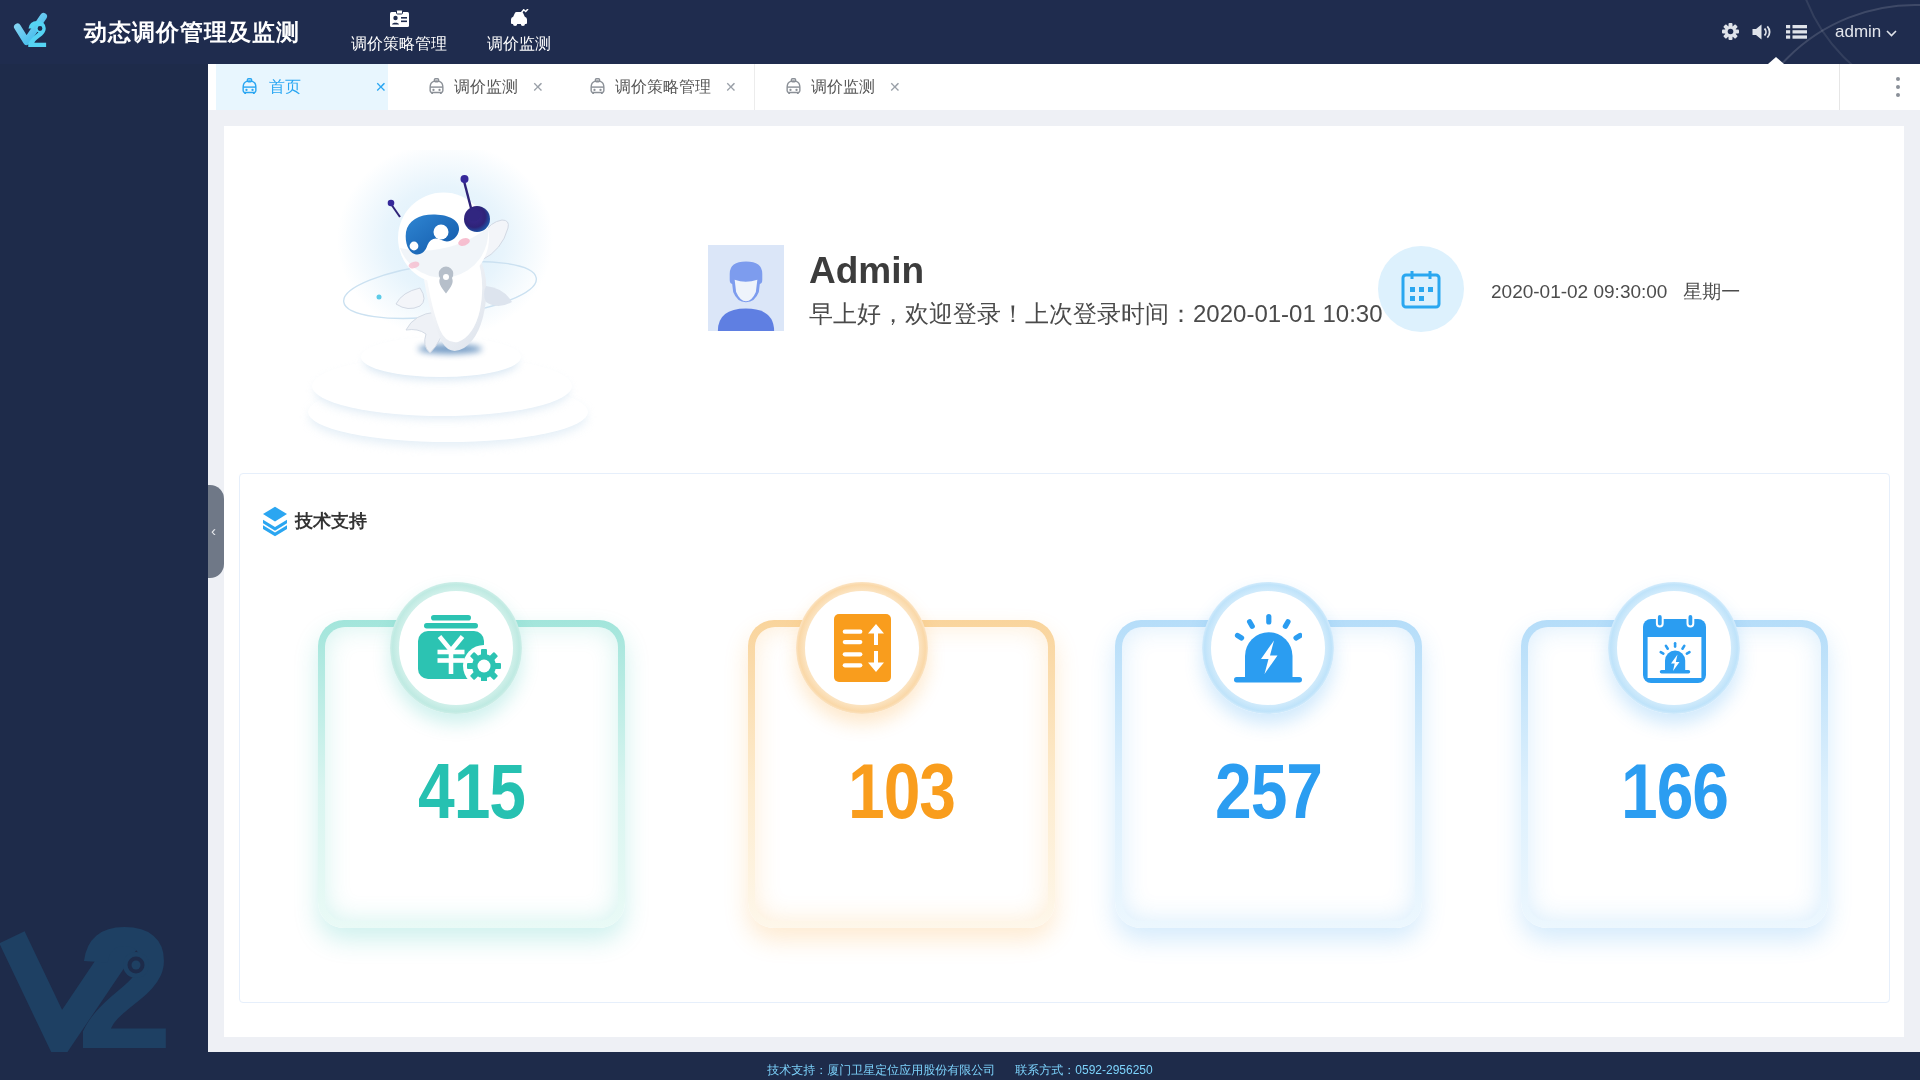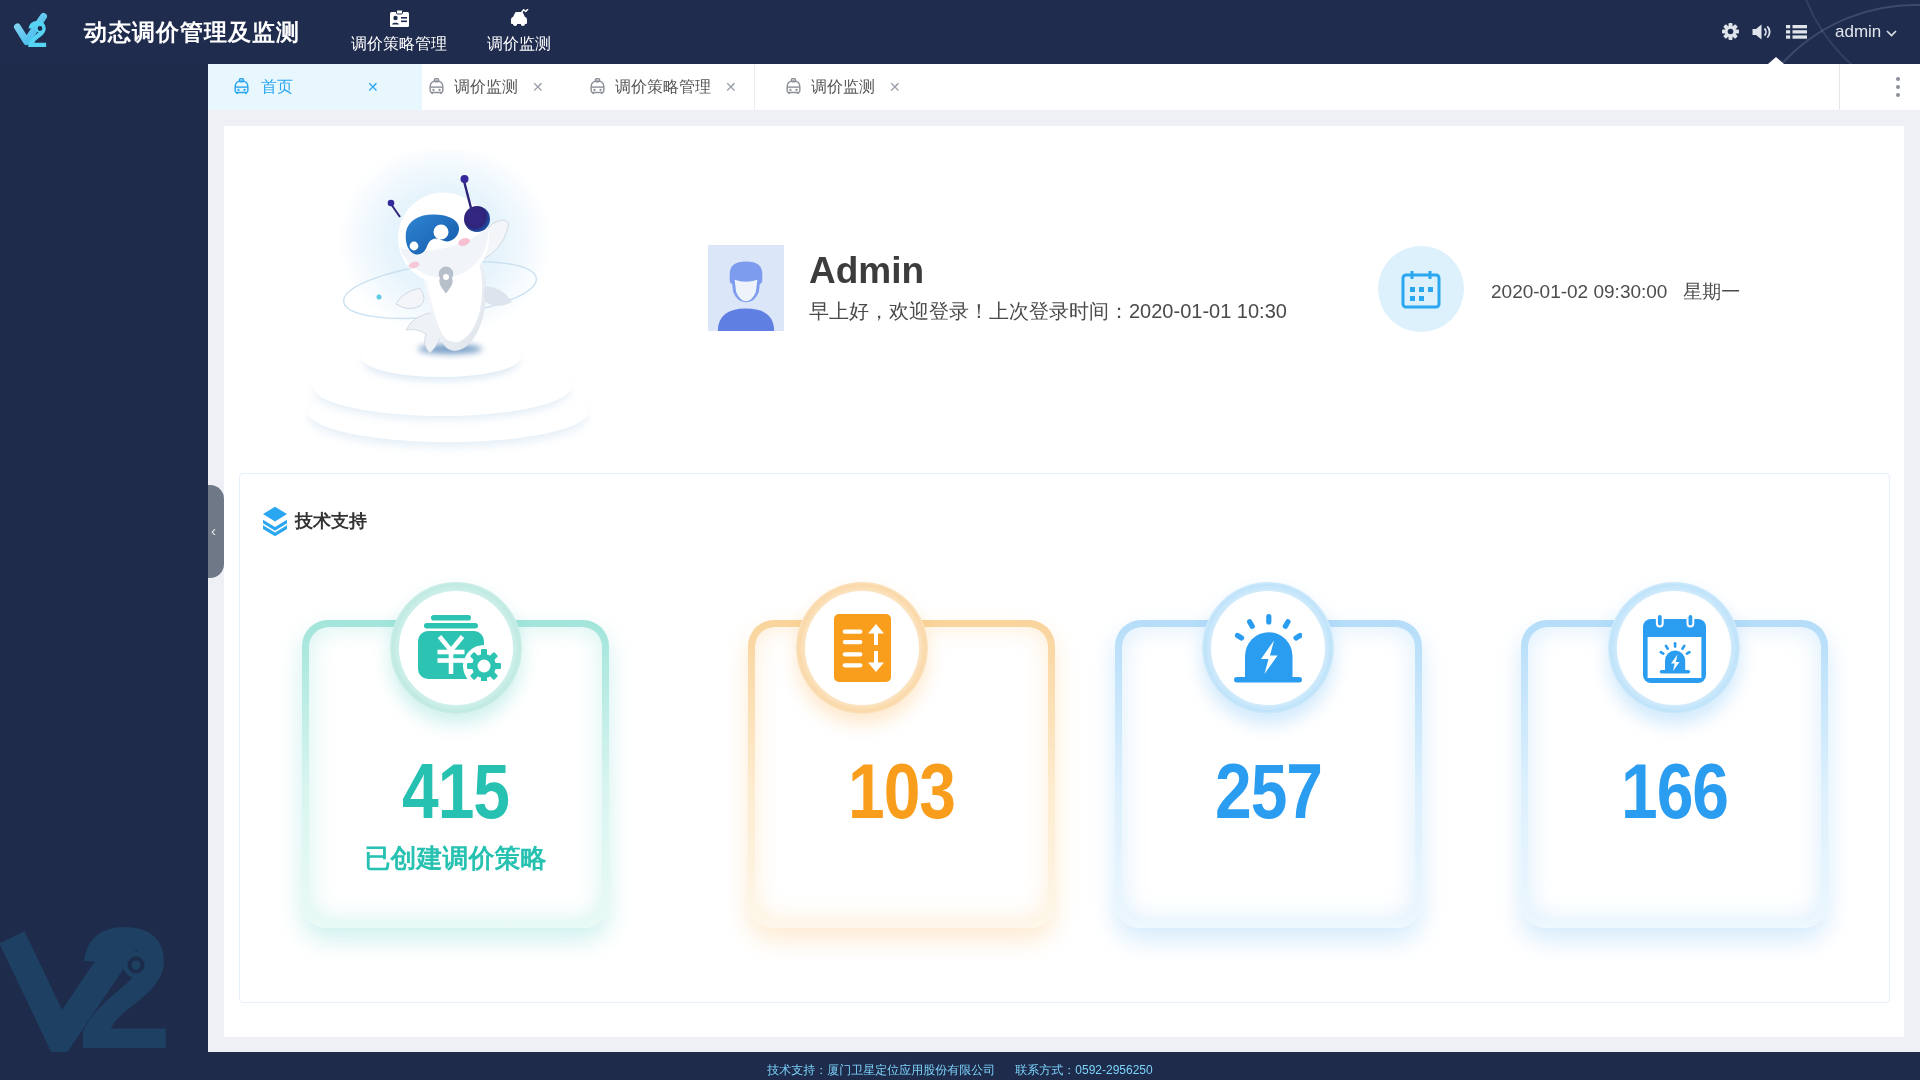--- a/index.html
+++ b/index.html
@@ -28,21 +28,21 @@
   .tab.active .x { color:#29a6f2; }
   #tabdots { position:absolute; left:1839px; top:64px; width:81px; height:46px; border-left:1px solid #e6e6e6; }
   #tabdots i { position:absolute; left:56px; width:4px; height:4px; border-radius:50%; background:#8a8f98; }
 
   
   #main { position:absolute; left:224px; top:126px; width:1680px; height:911px; background:#fff; }
 
   
   #avatar { position:absolute; left:708px; top:245px; width:76px; height:86px; background:#dbe6f8; overflow:hidden; }
   #adminName { position:absolute; left:809px; top:250px; font-size:37px; font-weight:600; color:#3c3c3c; }
-  #adminSub { position:absolute; left:809px; top:298px; font-size:20px; color:#4a4a4a; }
+  #adminSub { position:absolute; left:809px; top:298px; font-size:24px; color:#4a4a4a; }
   #calCircle { position:absolute; left:1378px; top:246px; width:86px; height:86px; border-radius:50%; background:#ddf1fd; display:flex; align-items:center; justify-content:center; }
   #dateText { position:absolute; left:1491px; top:279px; font-size:19px; color:#4c4c4c; }
 
   
   #overview { position:absolute; left:239px; top:473px; width:1651px; height:530px; background:#fff; border:1px solid #e6effb; border-radius:4px; }
   #ovTitle { position:absolute; left:295px; top:509px; font-size:18px; font-weight:bold; color:#333; }
 
   .statcard { position:absolute; top:620px; width:307px; height:308px; border-radius:26px; padding:7px; }
   .statcard .inner { width:100%; height:100%; border-radius:20px; background:#fff; }
   .statcard .num { position:absolute; left:0; top:133px; width:100%; text-align:center; font-size:66px; font-weight:bold; letter-spacing:-1px; transform:scaleY(1.17); }
@@ -136,21 +136,21 @@
     <circle cx="136" cy="45" r="13" fill="#1e4063"></circle>
     <circle cx="136" cy="45" r="8.5" fill="#1d2b4a"></circle>
     <circle cx="136" cy="45" r="4.5" fill="#1e4063"></circle>
   </svg>
 </div>
 <div id="handle">
     <span>‹</span>
   </div>
 
 <div id="tabbar">
-  <div class="tab active" style="left:0; width:214px;text-align:center;">
+  <div class="tab active" style="left:8px; width:172px;text-align:center;">
     <svg style="margin-left:24px" width="19" height="18" viewBox="0 0 20 19">
       <g fill="none" stroke="#29a6f2" stroke-width="1.5">
         <rect x="7.8" y="0.8" width="4.4" height="3.2" rx="1.1"></rect>
         <path d="M3.3 9.8 Q3.3 4.7 7 3.5 Q8.2 3.1 10 3.1 Q11.8 3.1 13 3.5 Q16.7 4.7 16.7 9.8 L16.7 13.5 Q16.7 15.3 14.9 15.3 L5.1 15.3 Q3.3 15.3 3.3 13.5 Z"></path>
         <path d="M3.3 9.6 L16.7 9.6"></path>
         <path d="M5.4 15.3 v1.7 M14.6 15.3 v1.7" stroke-width="1.9"></path>
       </g>
       <circle cx="6.8" cy="12.6" r="1.2" fill="#29a6f2"></circle>
       <circle cx="13.2" cy="12.6" r="1.2" fill="#29a6f2"></circle>
     </svg>
@@ -310,24 +310,23 @@
 <div id="dateText">2020-01-02&nbsp;09:30:00&nbsp;&nbsp; 星期一</div>
 
 <div id="overview"></div>
 <svg class="abs" style="left:263px;top:506px" width="24" height="31" viewBox="0 0 26 32">
   <path d="M13 0 L26 8 L13 16 L0 8 Z" fill="#2ba6f1"></path>
   <path d="M0 14 L13 22 L26 14 L26 18 L13 26 L0 18 Z" fill="#2ba6f1"></path>
   <path d="M0 20 L13 28 L26 20 L26 24 L13 32 L0 24 Z" fill="#2ba6f1"></path>
 </svg>
 <div id="ovTitle">技术支持</div>
 
-<div class="statcard" style="left:302px; background:linear-gradient(180deg,#a2e5db,#d9f5f0 55%,#e9faf6); box-shadow:0 12px 24px rgba(38,193,177,0.22);">
+<div class="statcard" style="left:318px; background:linear-gradient(180deg,#a2e5db,#d9f5f0 55%,#e9faf6); box-shadow:0 12px 24px rgba(38,193,177,0.22);">
   <div class="inner" style="box-shadow:inset 0 0 26px rgba(38,193,177,0.20);"></div>
   <div class="num teal">415</div>
-  <div class="lbl teal">已创建调价策略</div>
 </div>
 <div class="statcard" style="left:748px; background:linear-gradient(180deg,#f9d49c,#fdeccf 55%,#fef7ea); box-shadow:0 12px 24px rgba(249,157,29,0.20);">
   <div class="inner" style="box-shadow:inset 0 0 26px rgba(249,157,29,0.18);"></div>
   <div class="num orange">103</div>
 </div>
 <div class="statcard" style="left:1115px; background:linear-gradient(180deg,#b5ddf9,#ddf0fd 55%,#ecf7fe); box-shadow:0 12px 24px rgba(43,157,241,0.20);">
   <div class="inner" style="box-shadow:inset 0 0 26px rgba(43,157,241,0.18);"></div>
   <div class="num blue">257</div>
 </div>
 <div class="statcard" style="left:1521px; background:linear-gradient(180deg,#b5ddf9,#ddf0fd 55%,#ecf7fe); box-shadow:0 12px 24px rgba(43,157,241,0.20);">

